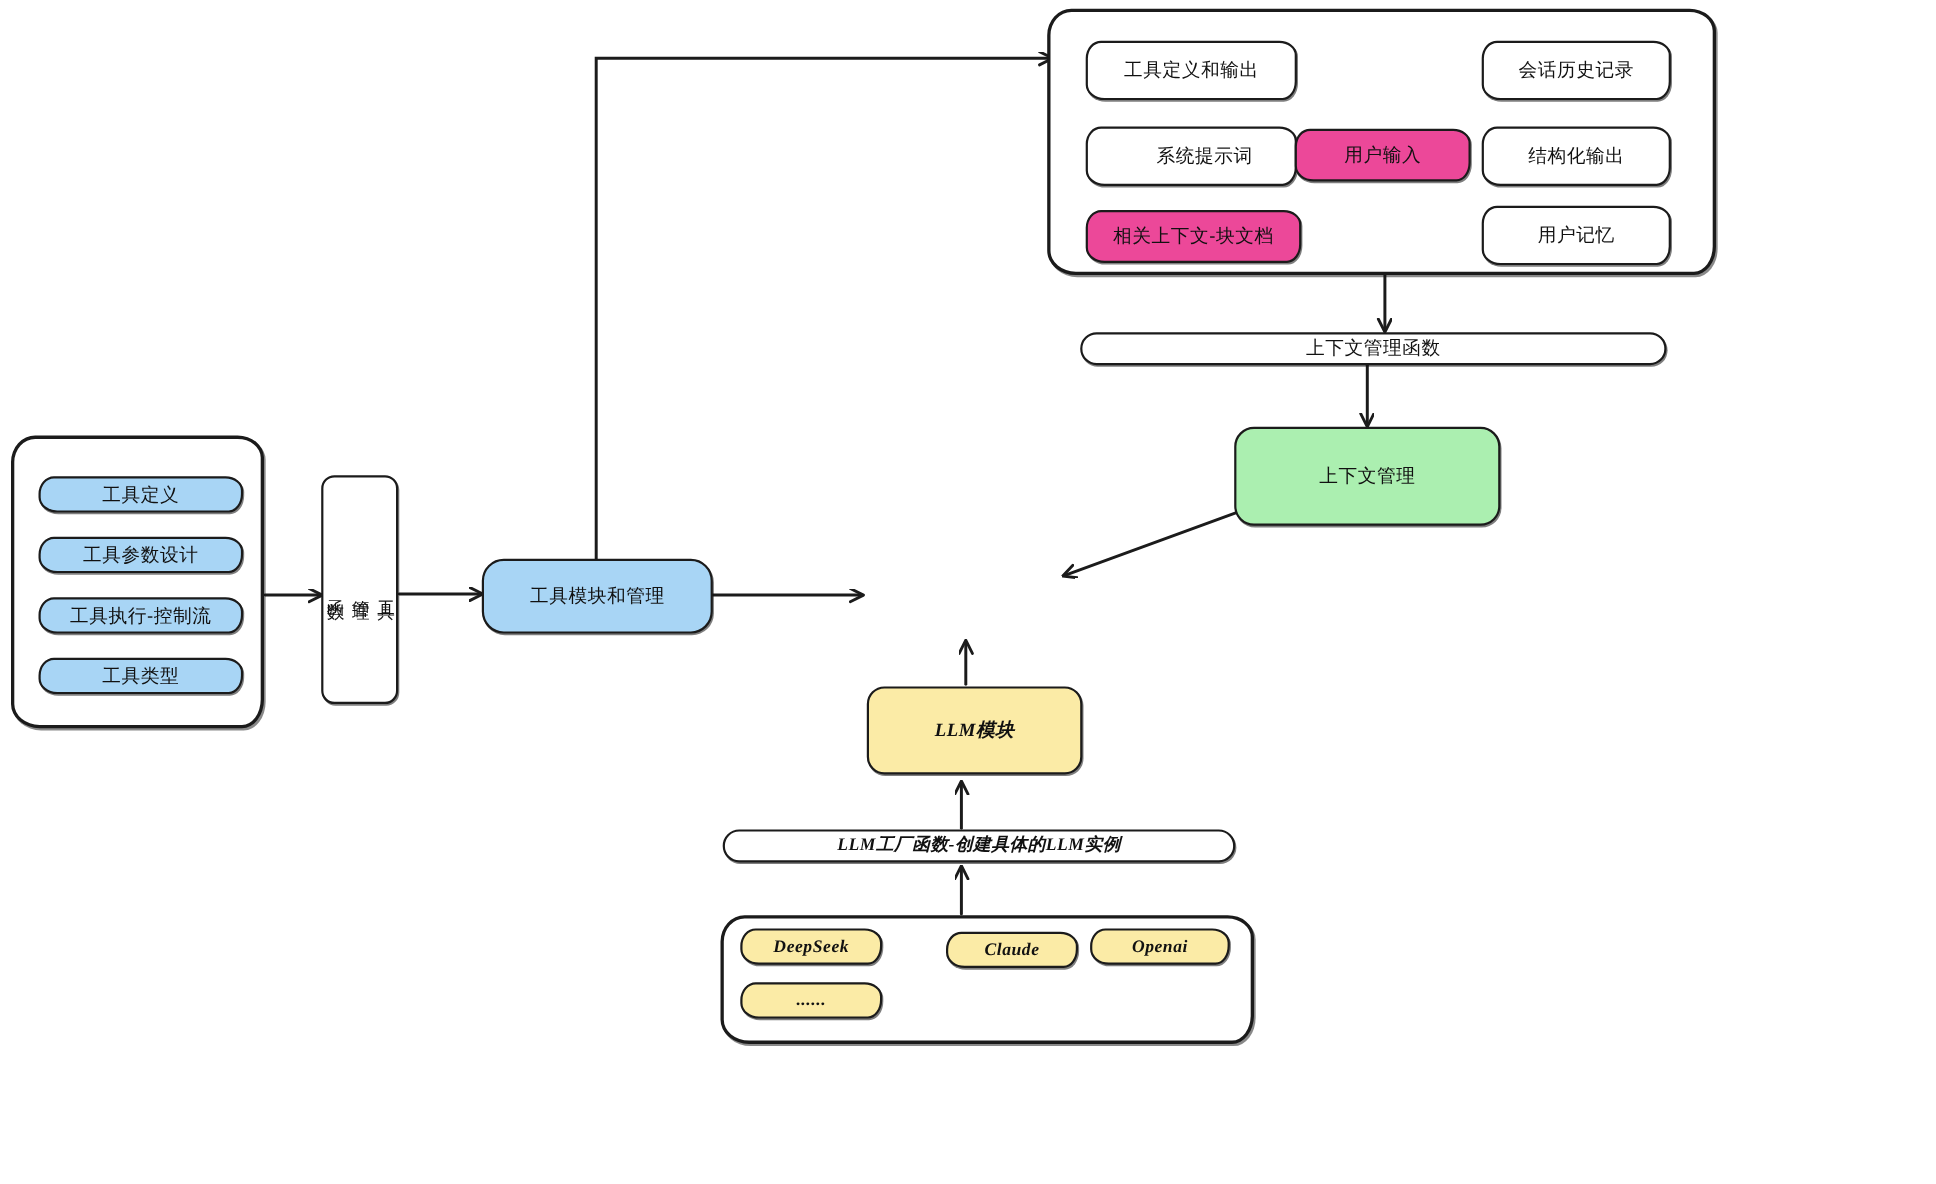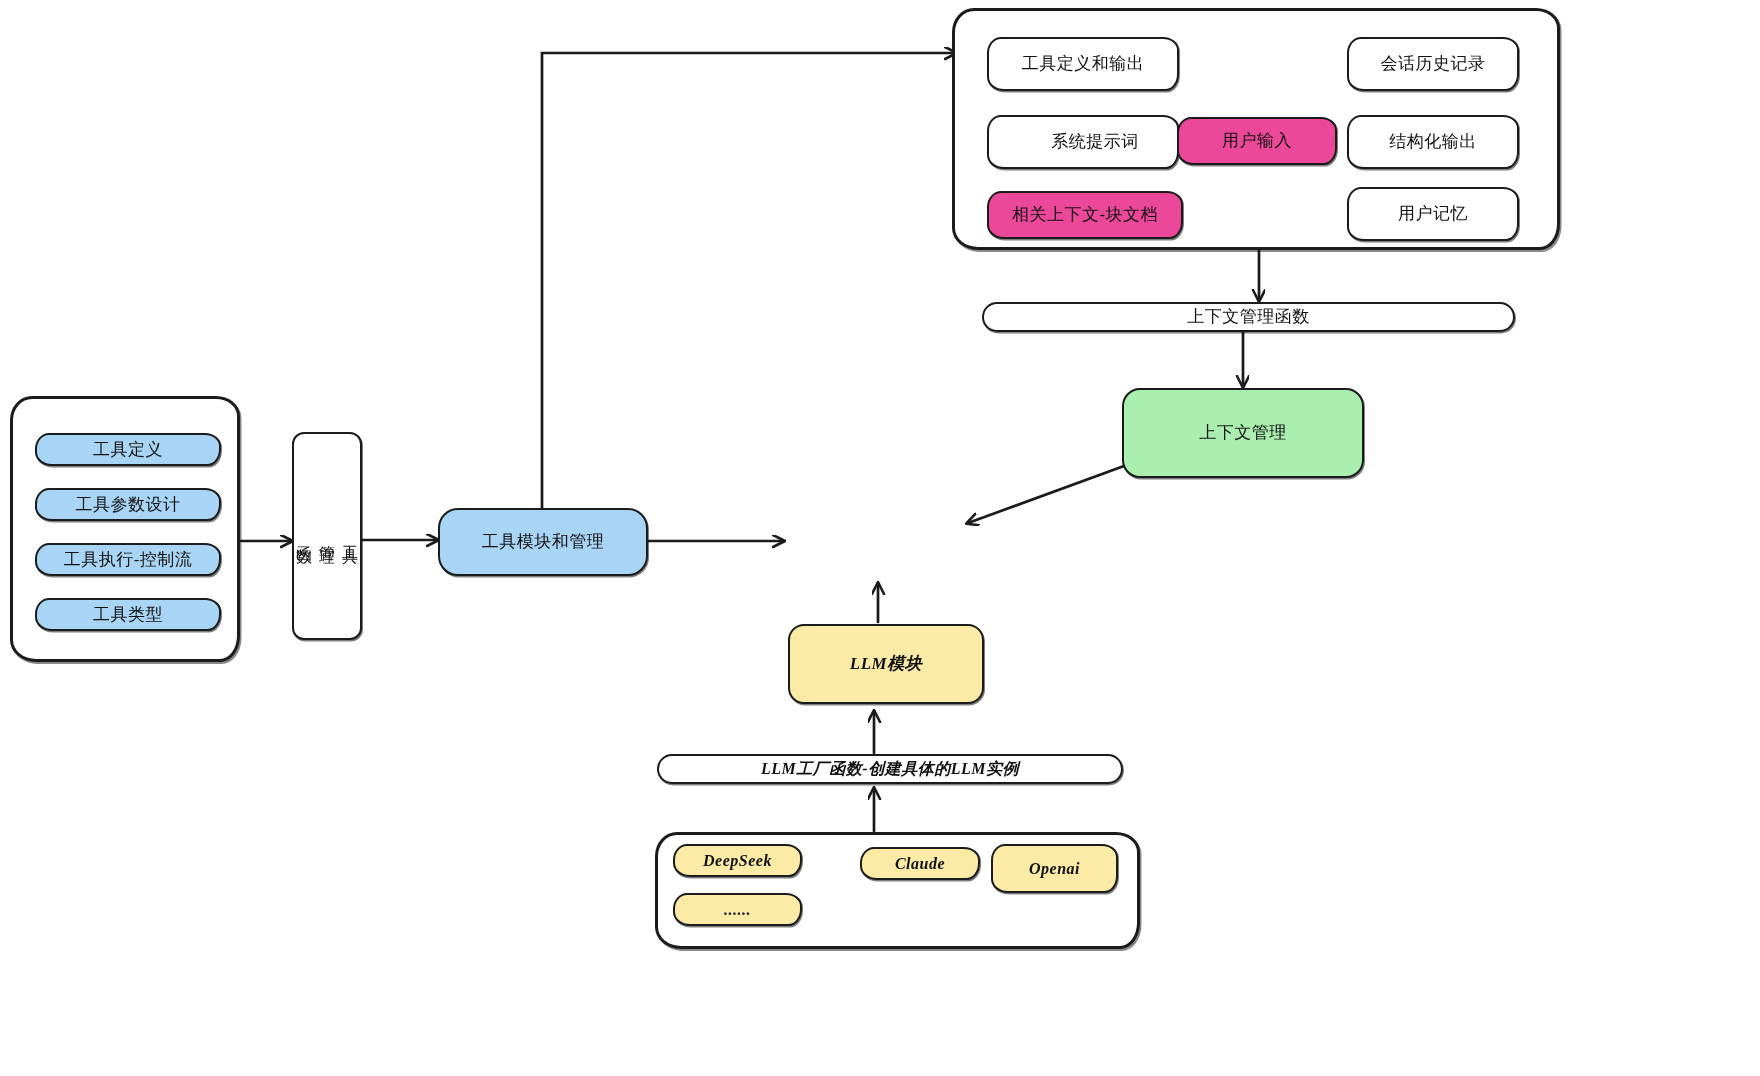--- a/index.html
+++ b/index.html
@@ -153,21 +153,21 @@
     <span>LLM工厂函数-创建具体的LLM实例</span>
   </div>
 
   <div class="node group" style="left:655px;top:832px;width:485px;height:117px;padding-left:31px;">
     <div class="node yellow t-mono-i" style="left:15px;top:9px;width:129px;height:33px;font-size:16px;">
       <span>DeepSeek</span>
     </div>
     <div class="node yellow t-mono-i" style="left:174px;top:12px;width:120px;height:33px;font-size:16px;margin-left:28px;">
       <span>Claude</span>
     </div>
-    <div class="node yellow t-mono-i" style="left:333px;top:9px;width:127px;height:49px;font-size:16px;">
+    <div class="node yellow t-mono-i" style="left:333px;top:9px;width:127px;height:33px;font-size:16px;">
       <span>Openai</span>
     </div>
     <div class="node yellow t-mono-i" style="left:15px;top:58px;width:129px;height:33px;font-size:16px;">
       <span>......</span>
     </div>
   </div>
 
 </div>
 
 </body></html>

